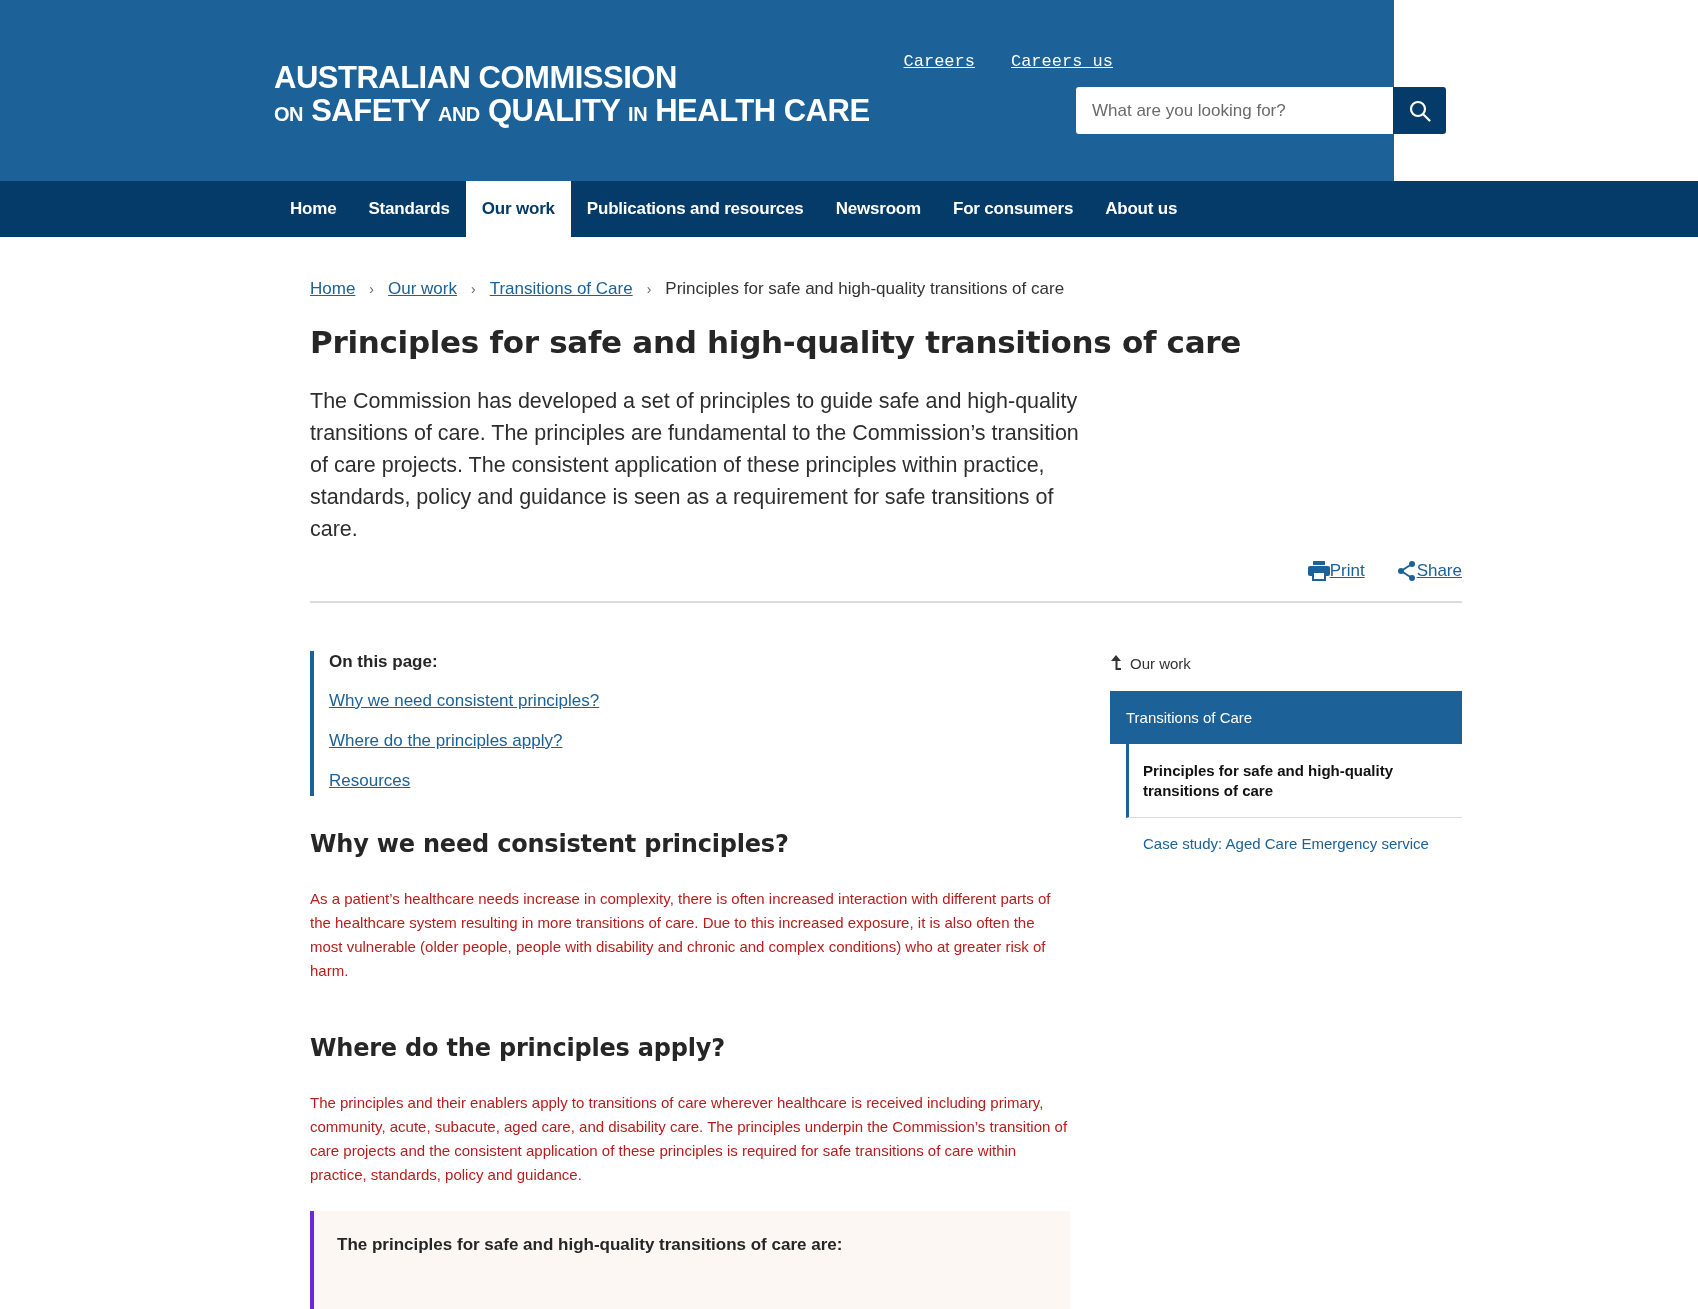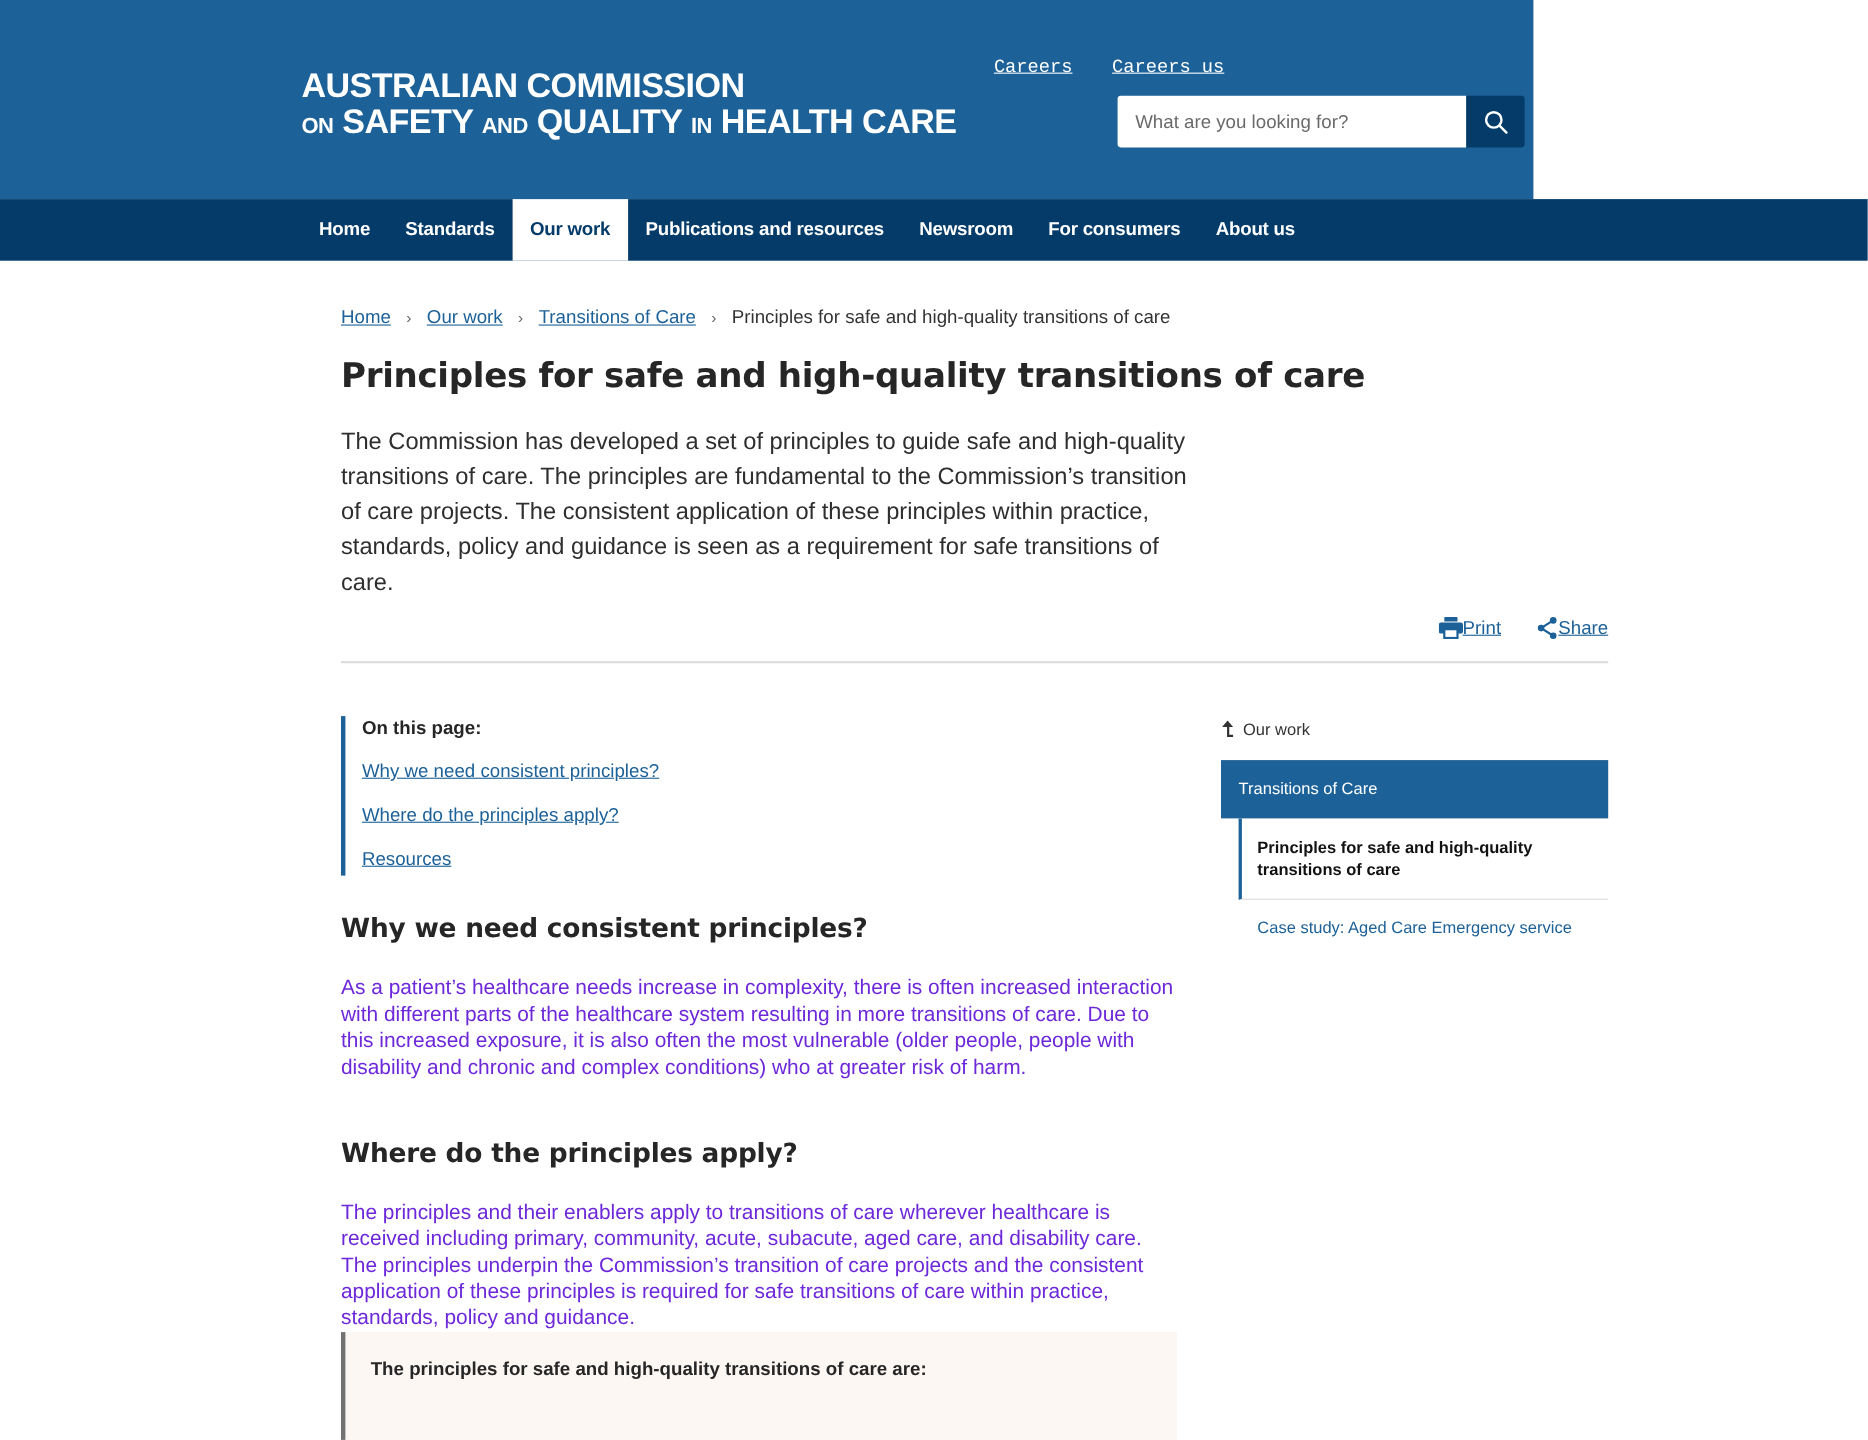--- a/index.html
+++ b/index.html
@@ -8,21 +8,21 @@
   a { color: #1c6198; }
 
   
   .masthead { position: absolute; left: 0; top: 0; width: 1394px; height: 181px; background: #1c6198; }
   .logo { position: absolute; left: 274px; top: 62px; color: #fff; font-family: "Liberation Sans", sans-serif; font-weight: bold; letter-spacing: -0.5px; }
   .logo .l1 { font-size: 31px; line-height: 32px; display: block; }
   .logo .l2 { font-size: 31px; line-height: 34px; display: block; white-space: nowrap; }
   .logo .sm { font-size: 20px; }
   .util-links { position: absolute; right: 281px; top: 52px; display: flex; gap: 20px; }
   .util-links a { color: #fff; font-family: Liberation Mono, monospace; font-size: 17px; text-decoration: underline; margin-left: 16px; }
-  .search { position: absolute; left: 1016px; top: 87px; width: 370px; height: 47px; display: flex; }
+  .search { position: absolute; left: 1076px; top: 87px; width: 370px; height: 47px; display: flex; }
   .search input { width: 318px; height: 47px; border: none; border-radius: 3px 0 0 3px; padding: 0 16px; font-family: "Liberation Sans", sans-serif; font-size: 17px; color: #333; outline: none; }
   .search input::placeholder { color: #6a6a6a; }
   .search button { width: 53px; height: 47px; background: #043b69; border: none; border-radius: 0 3px 3px 0; display: flex; align-items: center; justify-content: center; cursor: pointer; }
 
   
   .mainnav { position: absolute; left: 0; top: 181px; width: 1698px; height: 56px; background: #043b69; }
   .mainnav ul { list-style: none; display: flex; position: absolute; left: 274px; top: 0; height: 56px; }
   .mainnav li { height: 56px; display: flex; align-items: center; padding: 0 16px; color: #fff; font-family: "Liberation Sans", sans-serif; font-weight: bold; font-size: 17px; letter-spacing: -0.2px; }
   .mainnav li.active { background: #fff; color: #043b69; }
 
@@ -39,23 +39,23 @@
   .action a { color: #1c6198; text-decoration: underline; }
   .divider { position: absolute; left: 310px; top: 601px; width: 1152px; height: 2px; background: #dcdcdc; }
 
   
   .otp { position: absolute; left: 310px; top: 651px; width: 400px; border-left: 4px solid #1c6198; padding-left: 15px; font-family: "Liberation Sans", sans-serif; font-size: 17px; }
   .otp .lbl { font-weight: bold; color: #262626; margin-bottom: 17px; line-height: 22px; }
   .otp a { display: block; text-decoration: underline; color: #1c6198; line-height: 22px; margin-bottom: 18px; }
   .otp a:last-child { margin-bottom: 4px; }
 
   h2 { position: absolute; left: 310px; font-family: "DejaVu Sans", sans-serif; font-weight: bold; font-size: 24px; color: #262626; letter-spacing: -0.2px; }
-  .para { position: absolute; left: 310px; width: 760px; font-family: "Liberation Sans", sans-serif; font-size: 19px; line-height: 24px; color: #6d28d9; }
+  .para { position: absolute; left: 310px; width: 760px; font-family: "Liberation Sans", sans-serif; font-size: 15px; line-height: 24px; color: #b91c1c; }
 
-  .callout { position: absolute; left: 310px; top: 1211px; width: 760px; height: 98px; background: #fcf7f2; border-left: 4px solid #737373; padding: 22px 0 0 23px; font-family: "Liberation Sans", sans-serif; font-size: 17px; }
+  .callout { position: absolute; left: 310px; top: 1211px; width: 760px; height: 98px; background: #fcf7f2; border-left: 4px solid #6d28d9; padding: 22px 0 0 23px; font-family: "Liberation Sans", sans-serif; font-size: 17px; }
   .callout .ctitle { font-weight: bold; color: #262626; line-height: 24px; }
   .callout ul { margin-top: 14px; padding-left: 40px; color: #333; }
   .callout li { line-height: 24px; }
 
   
   .side { position: absolute; left: 1110px; top: 650px; width: 352px; font-family: "Liberation Sans", sans-serif; }
   .side .up { display: flex; align-items: center; gap: 8px; font-size: 15px; color: #333; height: 26px; }
   .side .parent { margin-top: 15px; height: 53px; background: #1c6198; color: #fff; font-size: 15px; display: flex; align-items: center; padding-left: 16px; }
   .side .current { margin-left: 16px; border-left: 3px solid #1c6198; border-bottom: 1px solid #dcdcdc; padding: 17px 16px 16px 14px; font-size: 15px; font-weight: bold; color: #111; line-height: 20px; }
   .side .child { display: block; margin-left: 16px; padding: 17px 0 0 17px; font-size: 15px; color: #1c6198; text-decoration: none; }

